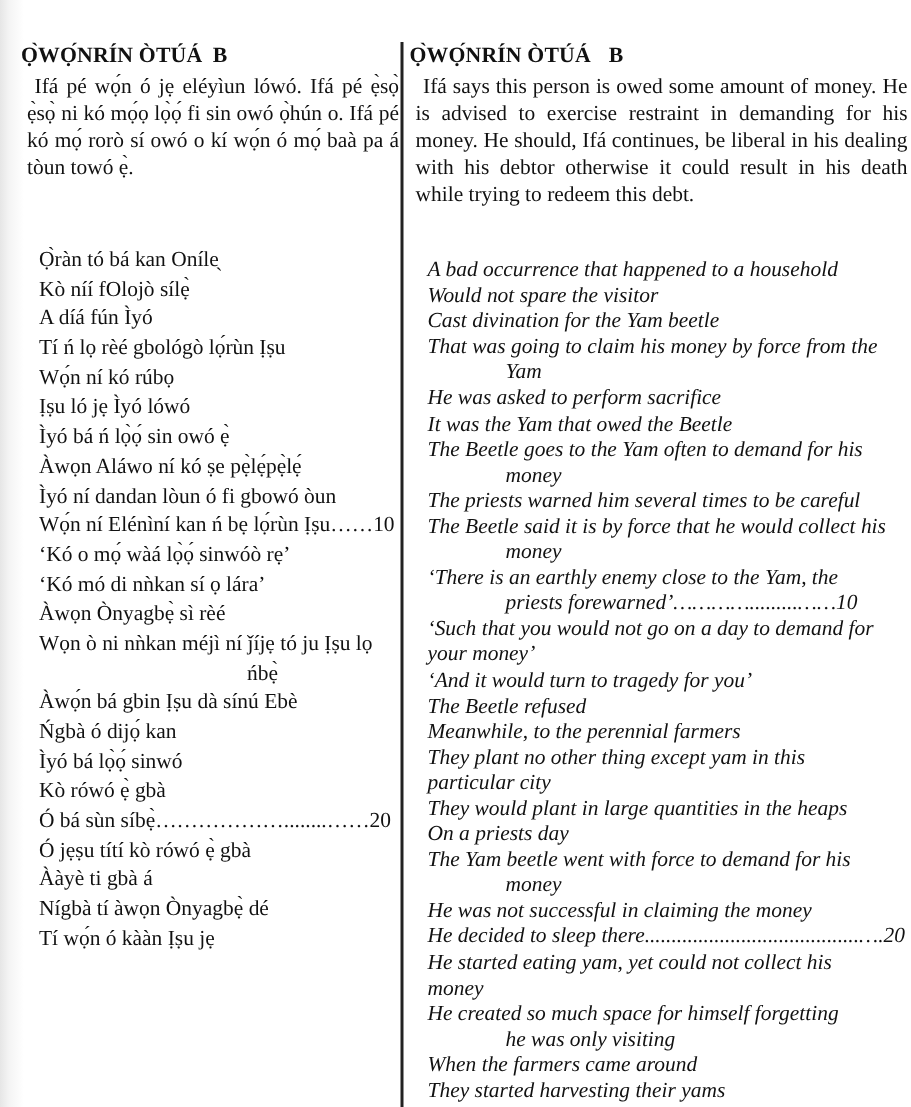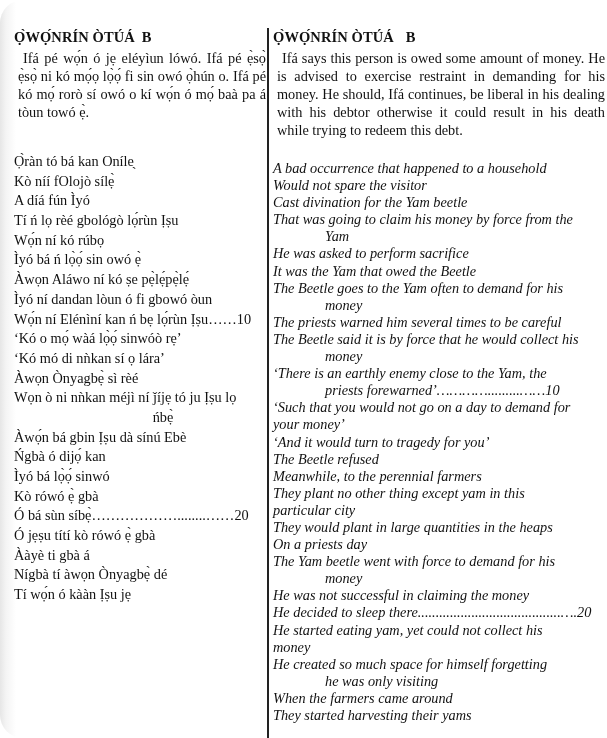--- a/index.html
+++ b/index.html
@@ -13,21 +13,20 @@
       background: #ffffff;
       position: relative;
       font-family: "Liberation Serif", "DejaVu Serif", serif;
       color: #111111;
     }
     .page {
       position: absolute;
       left: 0; top: 0;
       width: 607px; height: 738px;
       background: linear-gradient(to right, #e6e6e6 0px, #f4f4f4 6px, #ffffff 16px, #ffffff 100%);
-      border-radius: 23px;
     }
     .divider {
       position: absolute;
       left: 267px;
       top: 28px;
       width: 2px;
       height: 710px;
       background: #222222;
     }
     .col {
@@ -63,21 +62,21 @@
       line-height: 18px;
       text-align: justify;
       text-indent: 5px;
       margin: 4px;
     }
     .col-left .intro { width: 248px; }
     .col-right .intro { width: 328px; }
     .verse {
       position: absolute;
       left: 0;
-      margin: 0;
+      margin: 12px;
       padding: 0;
       list-style: none;
       font-size: 14.3px;
     }
     .col-left .verse {
       top: 152px;
       width: 250px;
     }
     .col-right .verse {
       top: 160px;
@@ -116,20 +115,21 @@
     <div class="heading">
       <span>Ọ̀WỌ́NRÍN ÒTÚÁ</span><span class="code">B</span>
     </div>
     <p class="intro">Ifá pé wọ́n ó jẹ eléyìun lówó. Ifá pé ẹ̀sọ̀ ẹ̀sọ̀ ni kó mọ́ọ lọ̀ọ́ fi sin owó ọ̀hún o. Ifá pé kó mọ́ rorò sí owó o kí wọ́n ó mọ́ baà pa á tòun towó ẹ̀.</p>
     <ul class="verse" id="verse-left">
         <li>Ọ̀ràn tó bá kan Oníle̖</li>
         <li>Kò níí fOlojò sílẹ̀</li>
         <li>A díá fún Ìyó</li>
         <li>Tí ń lọ rèé gbológò lọ́rùn Ịṣu</li>
         <li>Wọ́n ní kó rúbọ</li>
+        <li>Ịṣu ló jẹ Ìyó lówó</li>
         <li>Ìyó bá ń lọ̀ọ́ sin owó ẹ̀</li>
         <li>Àwọn Aláwo ní kó ṣe pẹ̀lẹ́pẹ̀lẹ́</li>
         <li>Ìyó ní dandan lòun ó fi gbowó òun</li>
         <li>Wọ́n ní Elénìní kan ń bẹ lọ́rùn Ịṣu……10</li>
         <li>‘Kó o mọ́ wàá lọ̀ọ́ sinwóò rẹ’</li>
         <li>‘Kó mó di nǹkan sí ọ lára’</li>
         <li>Àwọn Ònyagbẹ̀ sì rèé</li>
         <li>Wọn ò ni nǹkan méjì ní ǰíjẹ tó ju Ịṣu lọ</li>
         <li class="cont">ńbẹ̀</li>
         <li>Àwọ́n bá gbin Ịṣu dà sínú Ebè</li>

